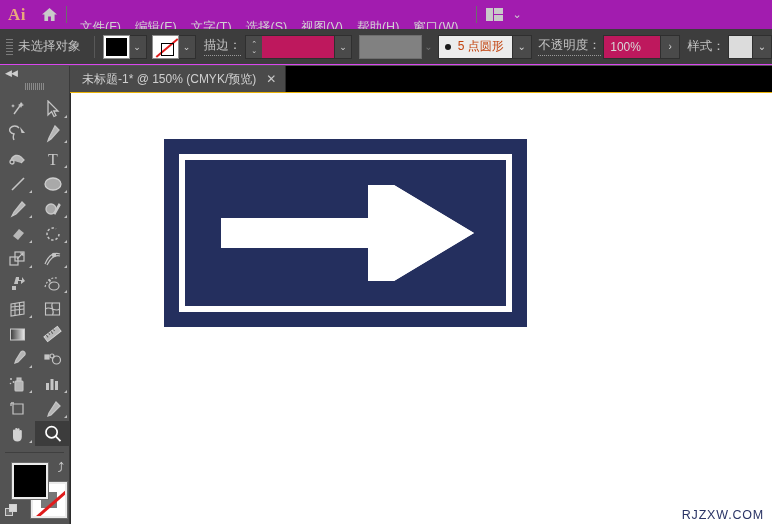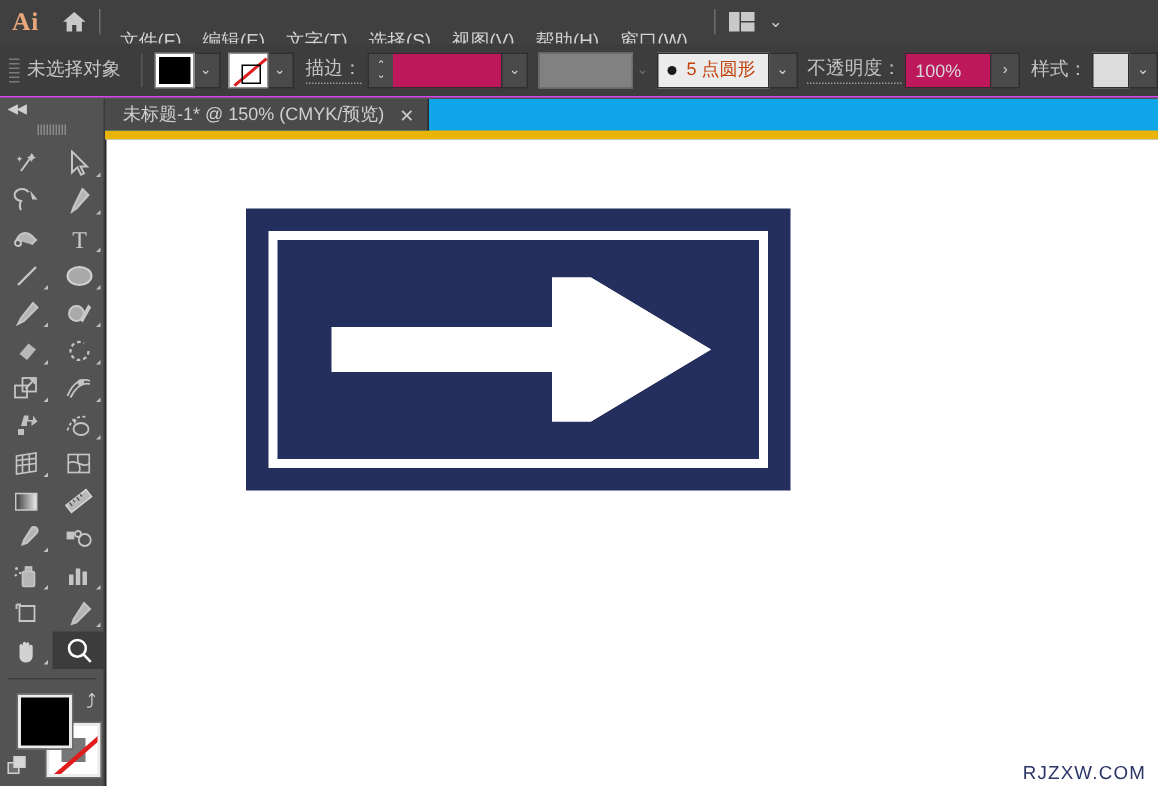--- a/index.html
+++ b/index.html
@@ -7,21 +7,21 @@
     width: 772px; height: 524px;
     overflow: hidden;
     font-family: "Liberation Sans", "DejaVu Sans", sans-serif;
     background: #535353;
   }
   #app { position: relative; width: 772px; height: 524px; }
 
   
   .menubar {
     position: absolute; left: 0; top: 0; width: 772px; height: 29px;
-    background: #404040;
+    background: #a21caf;
     display: flex; align-items: center;
   }
   .ai-logo {
     width: 34px; height: 29px;
     display: flex; align-items: center; justify-content: center;
     color: #e8a87c; font-size: 17px; font-weight: bold;
     font-family: "Liberation Serif", "DejaVu Serif", serif;
     letter-spacing: .5px;
   }
   .home-icon {
@@ -114,21 +114,21 @@
     border-left: none; display: flex; align-items: center; justify-content: center;
     color: #d5d5d5; font-size: 10px;
   }
   .style-swatch {
     width: 25px; height: 24px; background: #dcdcdc; border: 1px solid #2f2f2f;
   }
 
   
   .tabbar {
     position: absolute; left: 70px; top: 66px; width: 702px; height: 27px;
-    background: #0ea5e9; border-bottom: 6px solid #eab308;
+    background: #000000; border-bottom: 1px solid #eab308;
     display: flex; align-items: stretch;
   }
   .doc-tab {
     display: flex; align-items: center; gap: 10px;
     padding: 0 9px 0 12px; background: #4a4a4a;
     border-right: 1px solid #2b2b2b;
     font-size: 12px; color: #cfcfcf;
   }
   .tab-close { color: #c8c8c8; font-size: 12px; line-height: 1; }
 

